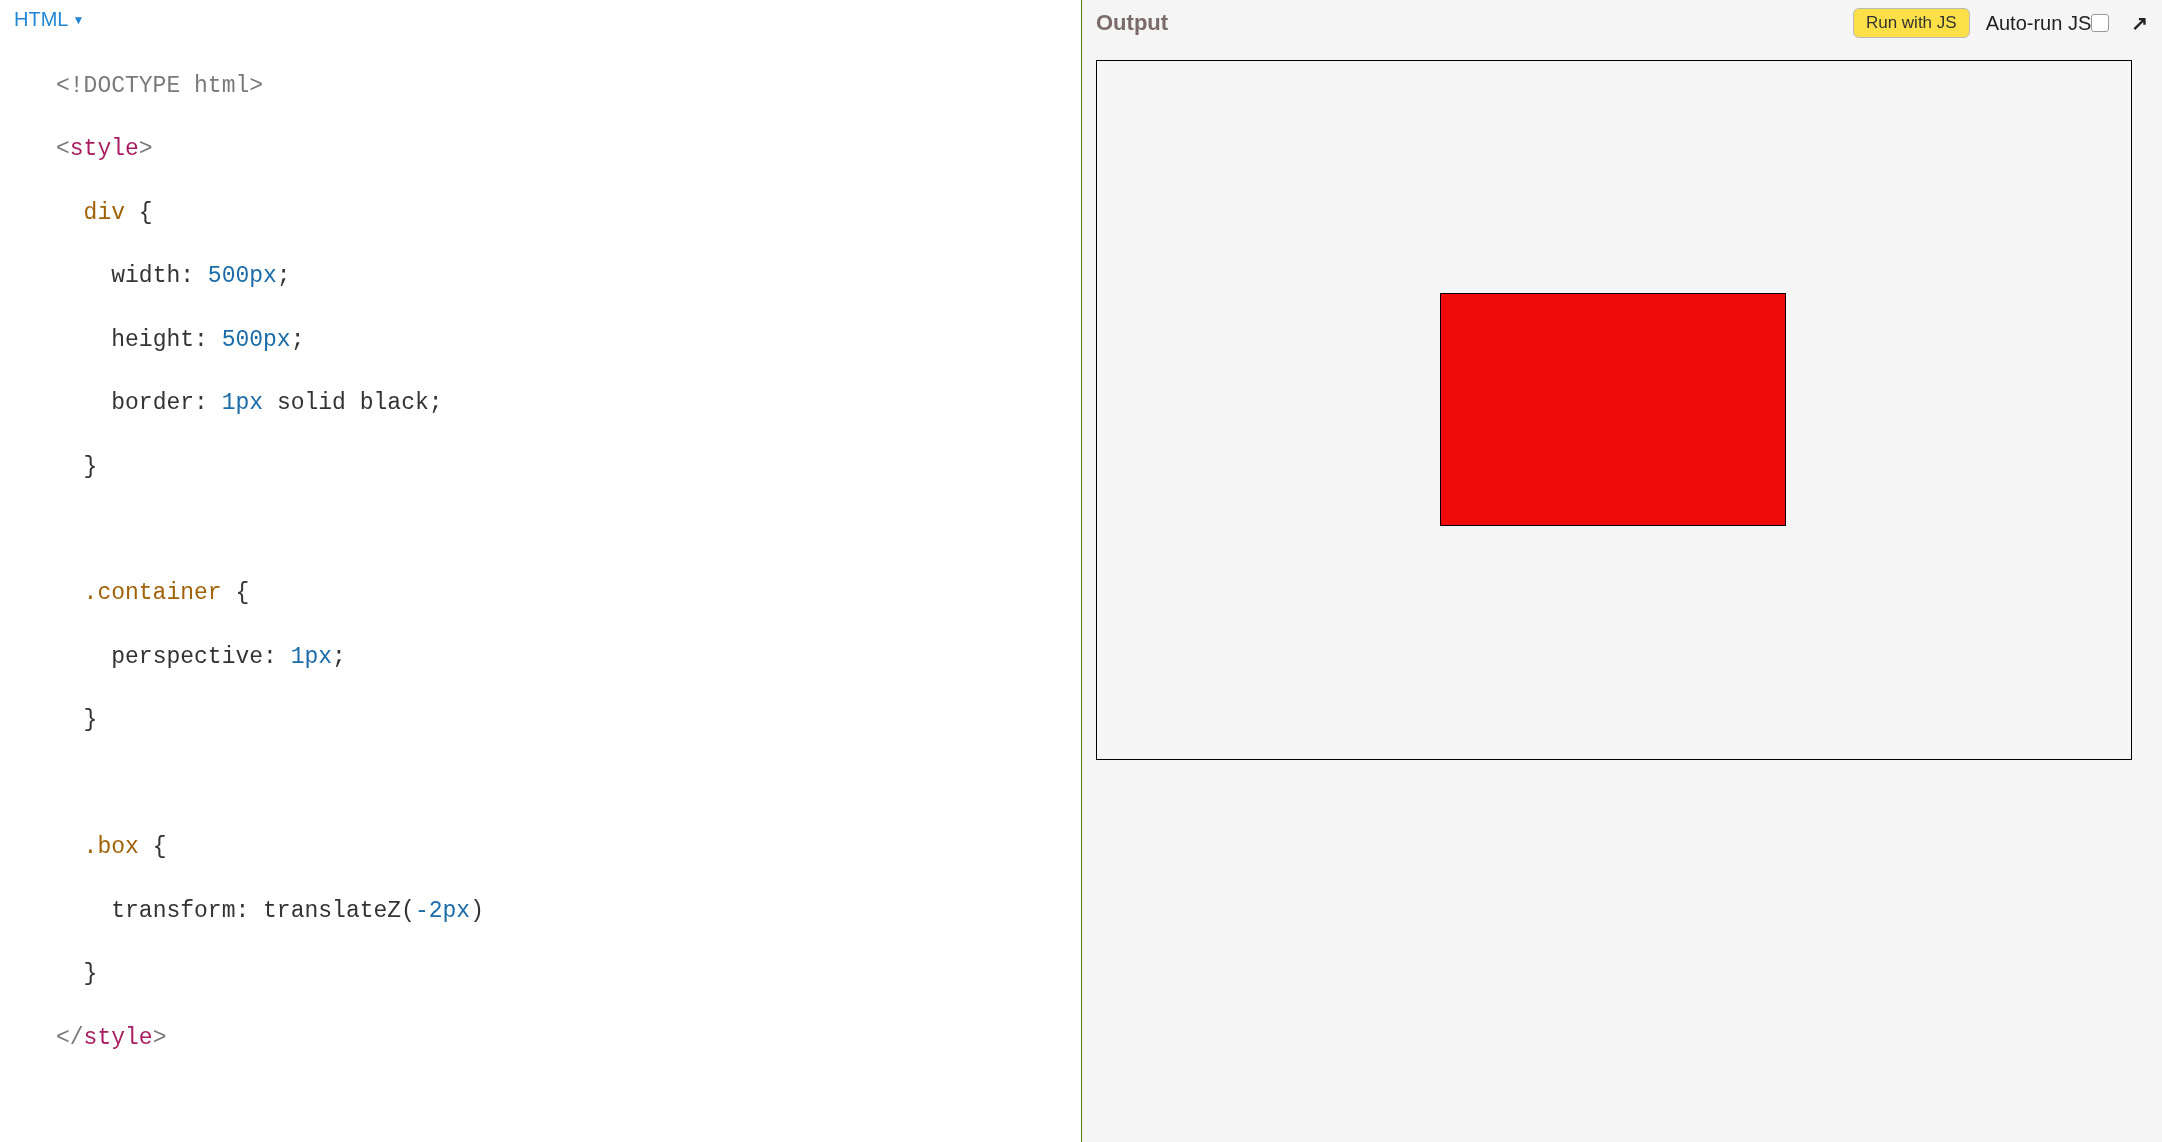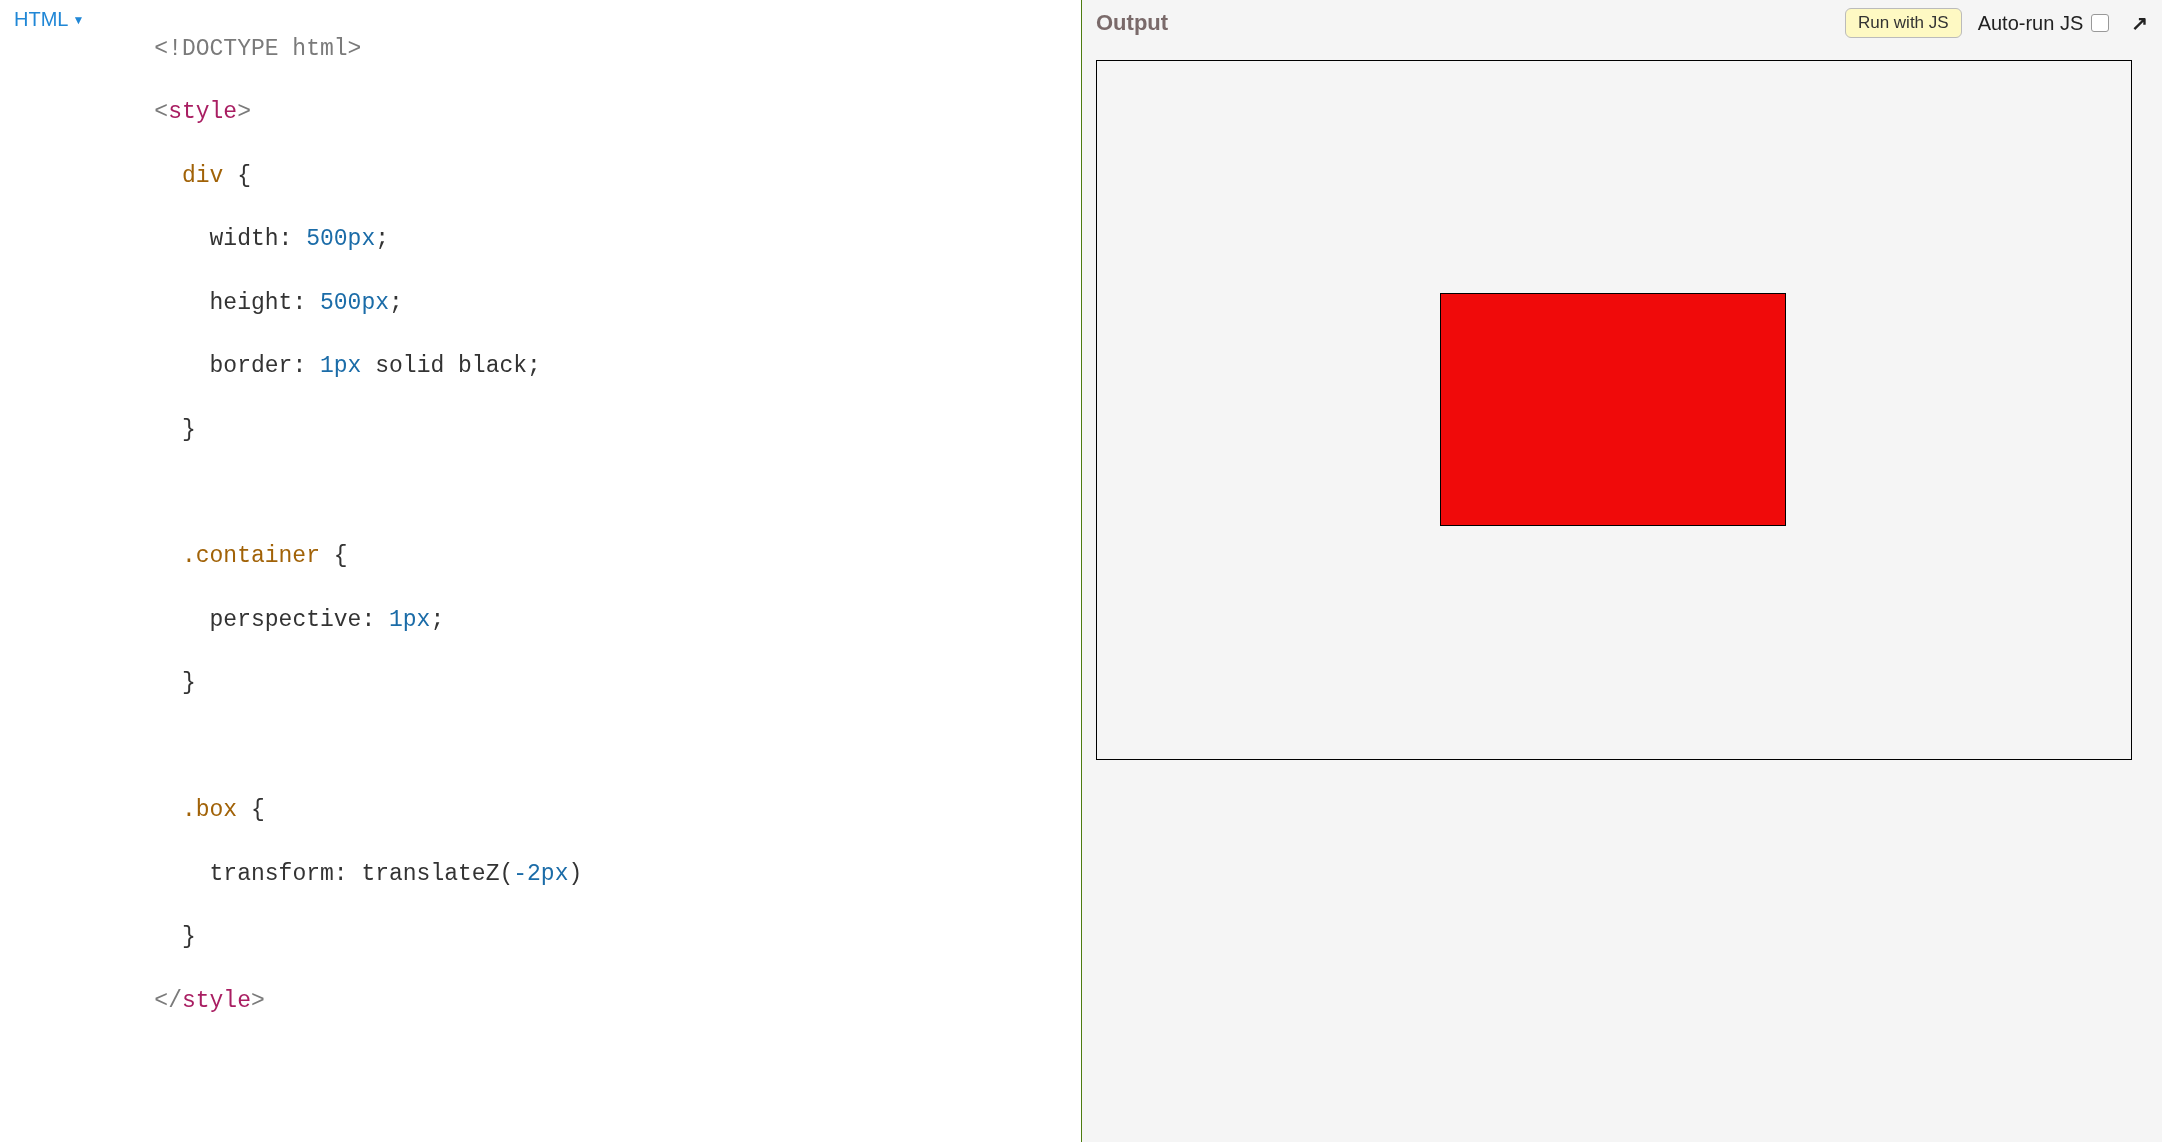--- a/index.html
+++ b/index.html
@@ -15,21 +15,21 @@
   .app {
     display: flex;
     height: 100%;
     width: 100%;
   }
   .editor-pane {
     width: 50%;
     background: #ffffff;
     position: relative;
     display: flex;
-    flex-direction: row;
+    flex-direction: column;
   }
   .output-pane {
     width: 50%;
     background: #f5f5f5;
     border-left: 1px solid #4d7c0f;
     display: flex;
     flex-direction: column;
   }
 
   .editor-header {
@@ -78,32 +78,32 @@
     gap: 16px;
   }
   .output-title {
     font-weight: 700;
     color: #7a6a6a;
     font-size: 22px;
     flex: 0 0 auto;
   }
   .output-spacer { flex: 1; }
   .run-btn {
-    background: #fef9c3;
+    background: #fde047;
     border: 1px solid #bbb;
     border-radius: 6px;
     padding: 4px 12px;
     font-size: 17px;
     color: #333;
     cursor: pointer;
   }
   .autorun-group {
     display: inline-flex;
     align-items: center;
-    gap: 8px;
+    gap: 0;
     font-size: 20px;
     color: #222;
     cursor: pointer;
   }
   .autorun-check {
     width: 18px;
     height: 18px;
     border: 1px solid #999;
     border-radius: 3px;
     background: #fff;

